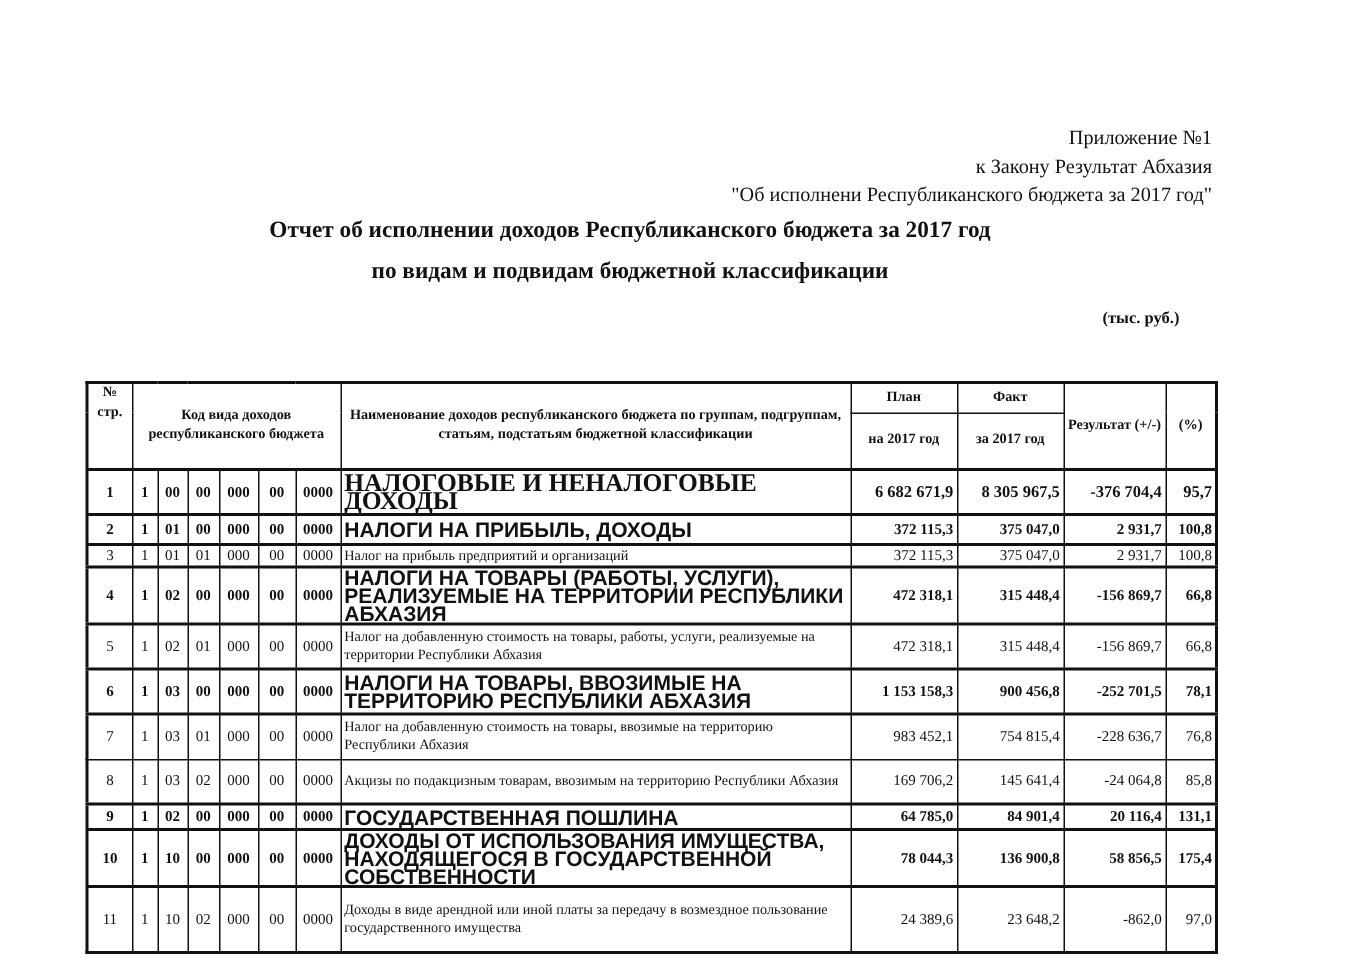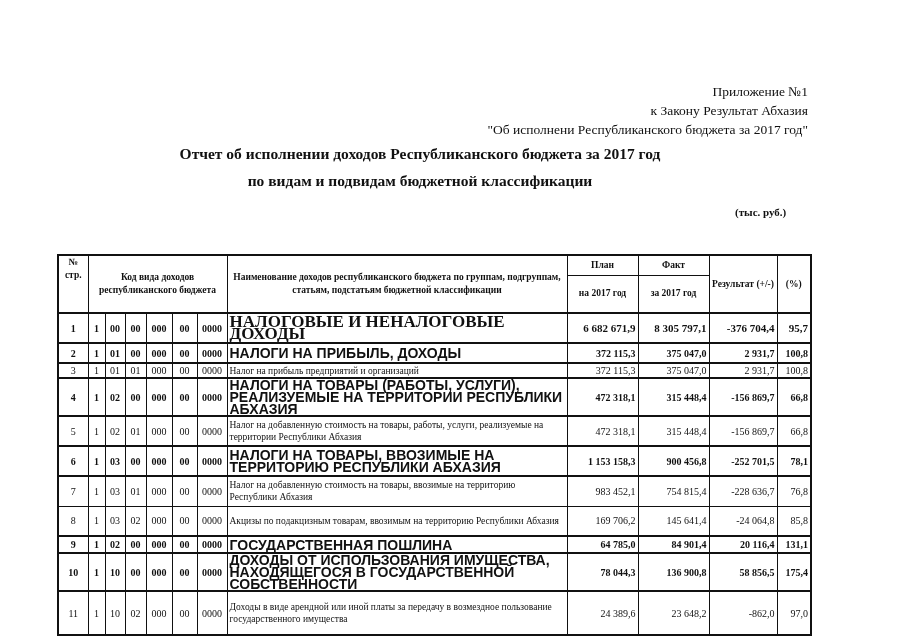--- a/index.html
+++ b/index.html
@@ -75,21 +75,21 @@
       <tr class="b" style="height: 30px;">
         <td class="c">1</td>
         <td class="c">1</td>
         <td class="c">00</td>
         <td class="c">00</td>
         <td class="c">000</td>
         <td class="c">00</td>
         <td class="c">0000</td>
         <td class="name xl">НАЛОГОВЫЕ И НЕНАЛОГОВЫЕ ДОХОДЫ</td>
         <td class="r xl">6 682 671,9</td>
-        <td class="r xl">8 305 797,1</td>
+        <td class="r xl">8 305 967,5</td>
         <td class="r xl">-376 704,4</td>
         <td class="r xl">95,7</td>
       </tr>
       <tr class="b" style="height: 20px;">
         <td class="c">2</td>
         <td class="c">1</td>
         <td class="c">01</td>
         <td class="c">00</td>
         <td class="c">000</td>
         <td class="c">00</td>

